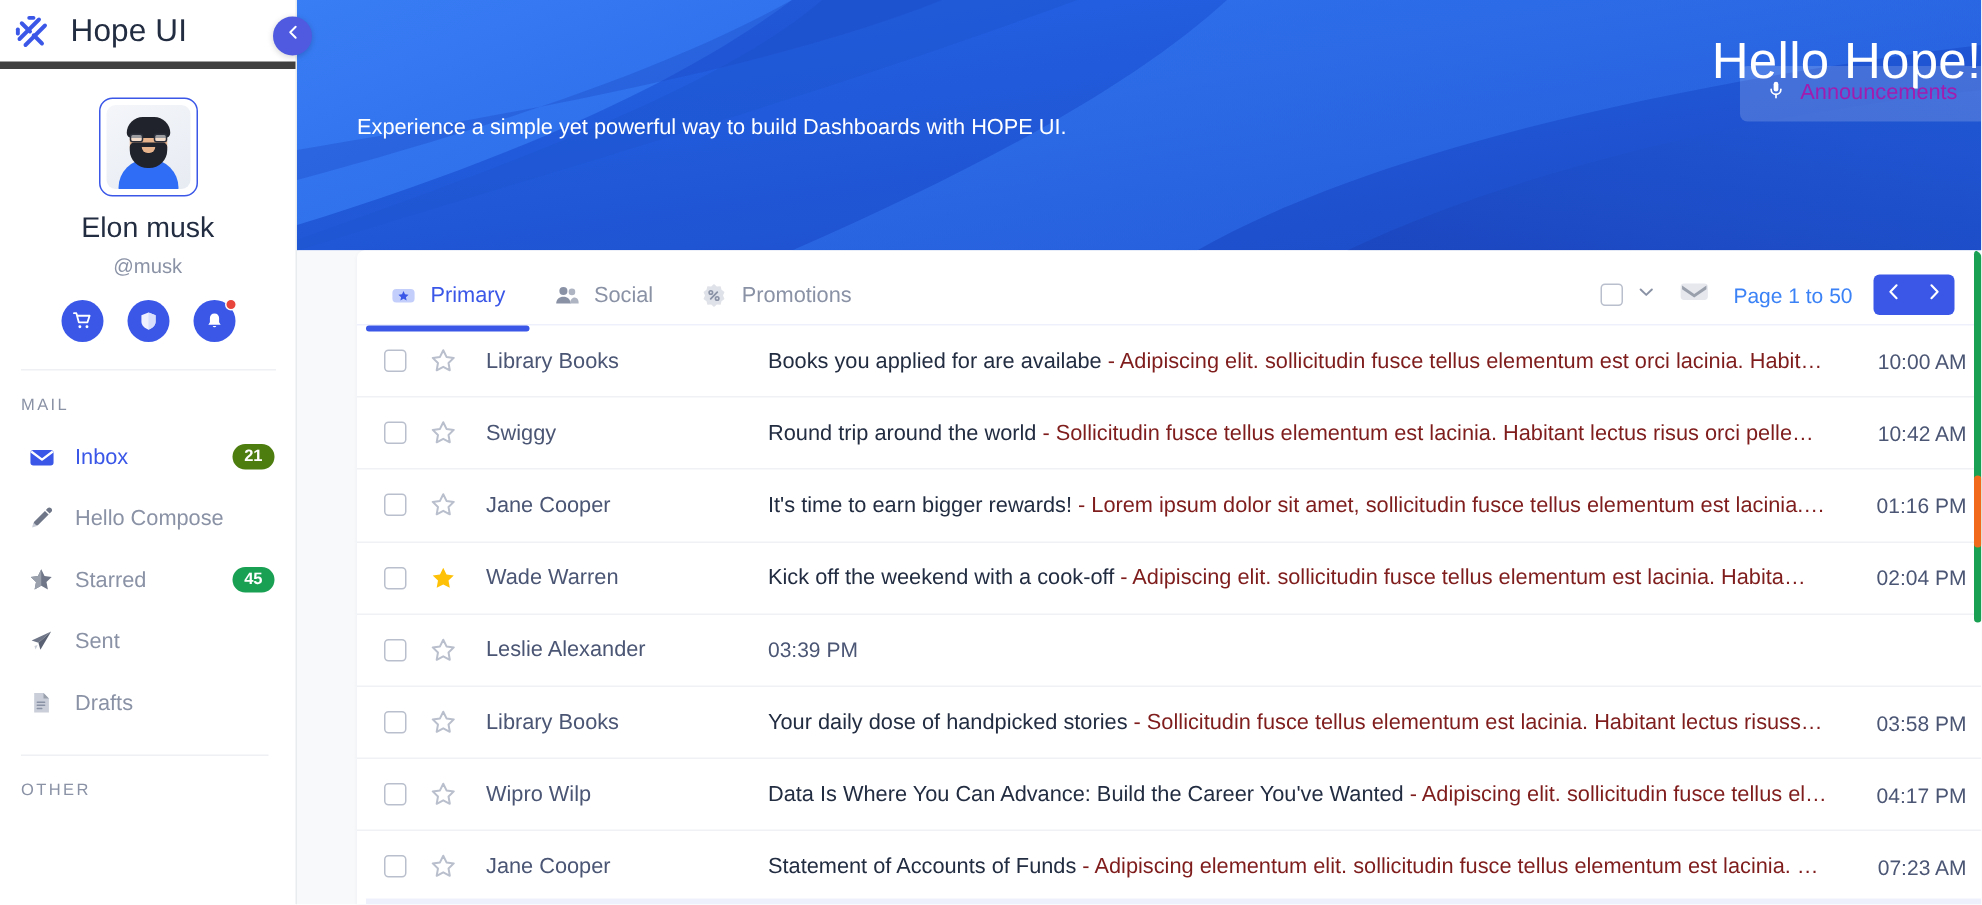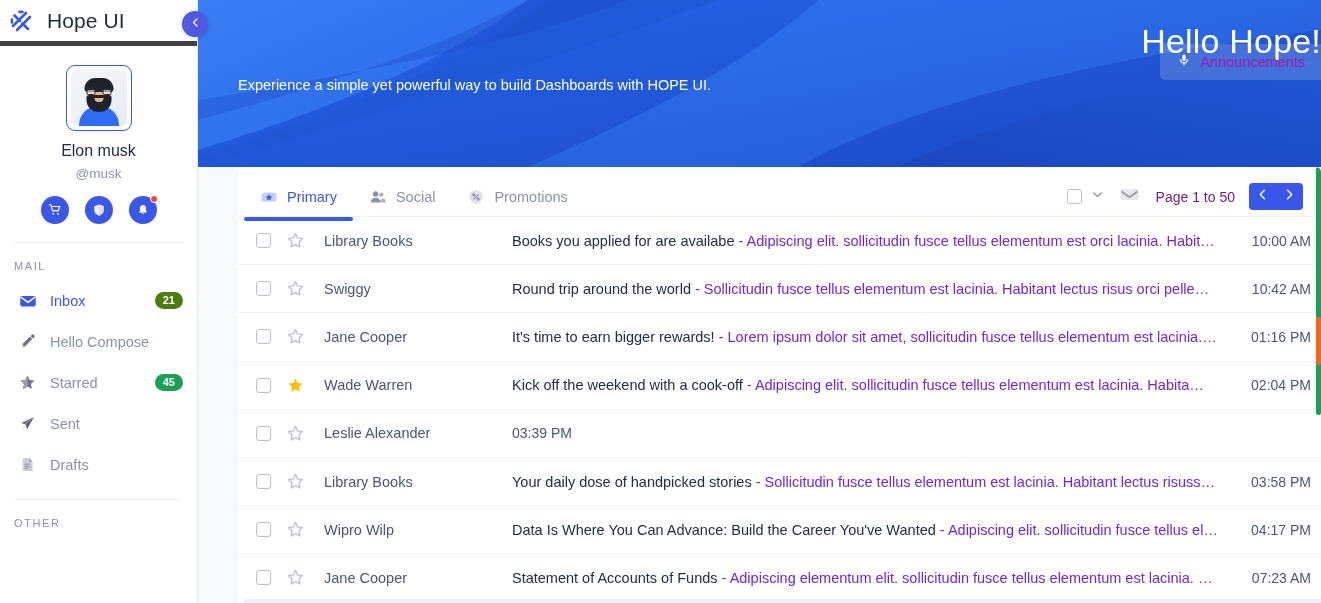--- a/index.html
+++ b/index.html
@@ -41,21 +41,21 @@
   .av-beard { position:absolute; left:50%; top:25px; transform:translateX(-50%);
     width:25px; height:17px; background:#20232b; border-radius:3px 3px 12px 12px; }
   .av-mouth { position:absolute; left:50%; top:28px; transform:translateX(-50%);
     width:9px; height:4px; background:#e8b48d; border-radius:0 0 5px 5px; z-index:3;}
   .av-glass { position:absolute; left:50%; top:19px; transform:translateX(-50%);
     width:25px; height:6px; z-index:4; }
   .av-glass i { position:absolute; top:0; width:9px; height:6px; border:1.3px solid #2a2f3a;
     border-radius:2px; background:rgba(255,255,255,.55); }
   .av-glass i:first-child { left:0 } .av-glass i:last-child { right:0 }
 
-  .profile-name { margin-top: 11px; font-size: 16px; color: #232d42; }
+  .profile-name { margin-top: 11px; font-size: 19px; color: #232d42; }
   .profile-handle { margin-top: 6px; font-size: 13.5px; color: #8a92a6; }
 
   .profile-actions { margin-top: 15px; display: flex; gap: 16px; }
   .circle-btn {
     width: 28px; height: 28px; border-radius: 50%; background: #3a57e8;
     display: flex; align-items: center; justify-content: center; position: relative;
   }
   .circle-btn svg { display: block; }
   .dot-badge {
     position: absolute; top: -1px; right: -1px; width: 8px; height: 8px;
@@ -126,40 +126,40 @@
     justify-content:center; }
   .tab.active { color: #3a57e8; }
   .tab-underline { position: absolute; left: 0; right: 0; bottom: 0; height: 4px;
     background: #3a57e8; border-radius: 2px; }
   .tabs-track { position: absolute; left: 6px; right: 0; bottom: 0; height: 4px;
     background: #eef1fb; }
 
   .tools { display: flex; align-items: center; gap: 14px; }
   .box-check { width: 15px; height: 15px; border: 1.5px solid #b9bfcc;
     border-radius: 3px; cursor: pointer; }
-  .page-text { font-size: 14px; color: #701a75; margin-left: 2px; }
+  .page-text { font-size: 14px; color: #3b82f6; margin-left: 2px; }
   .pager { display: flex; background: #3a57e8; border-radius: 4px; overflow: hidden; }
   .pager div { width: 27px; height: 27px; display: flex; align-items: center;
     justify-content: center; cursor: pointer; }
 
   .mail-list { flex: 1; overflow: hidden; }
   .mail-row {
     display: flex; align-items: center; height: 48.2px;
     border-top: 1px solid #f0f1f5; padding-left: 18px; cursor: pointer;
   }
   .mail-row:first-child { border-top: 1px solid #eef1fb; }
   .m-check { width: 15px; height: 15px; border: 1.5px solid #b9bfcc;
     border-radius: 3px; flex: 0 0 15px; cursor: pointer; }
   .m-star { width: 19px; height: 19px; flex: 0 0 19px; margin-left: 15px;
     display: flex; align-items: center; justify-content: center; cursor: pointer; }
   .m-sender { width: 188px; flex: 0 0 188px; margin-left: 19px; font-size: 14.5px;
     color: #4b5675; white-space: nowrap; overflow: hidden; }
   .m-text { flex: 1; min-width: 0; font-size: 14.5px; color: #232d42;
     white-space: nowrap; overflow: hidden; text-overflow: ellipsis; padding-right: 14px; }
-  .m-text .prev { color: #6d28d9; }
+  .m-text .prev { color: #7f1d1d; }
   .m-time { flex: 0 0 auto; font-size: 14px; color: #4b5675; padding-right: 10px; }
 
   .edge-strip { position: absolute; right: 0; top: 0; bottom: 0; width: 5px; z-index: 7; }
   .edge-seg { position: absolute; right: 0; width: 5px; border-radius: 3px; }
 </style>
 </head>
 <body>
 
 <div id="app">
 

